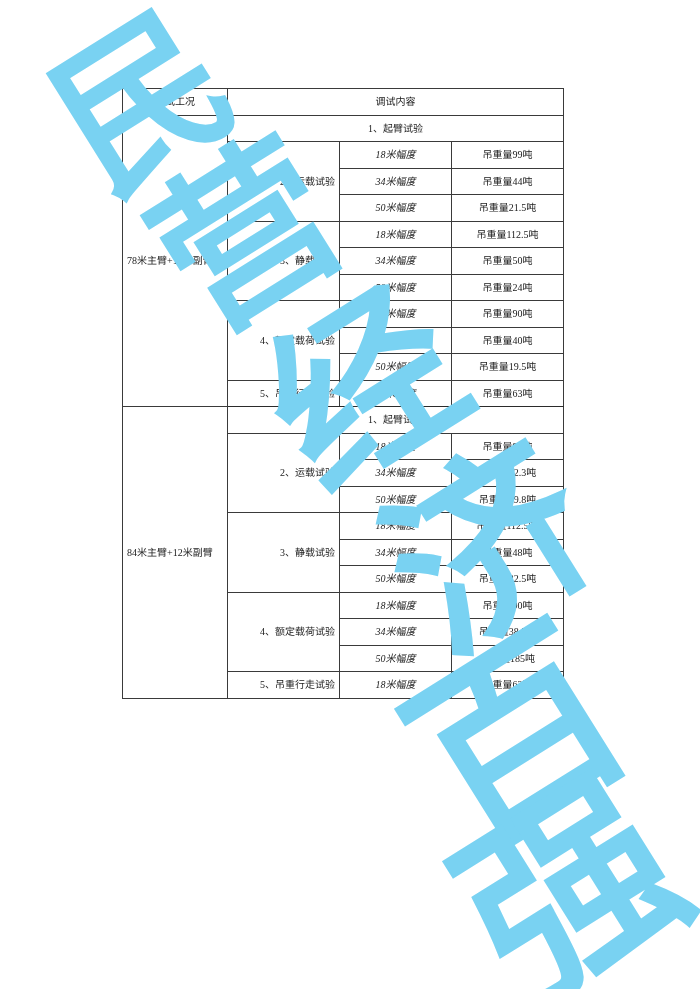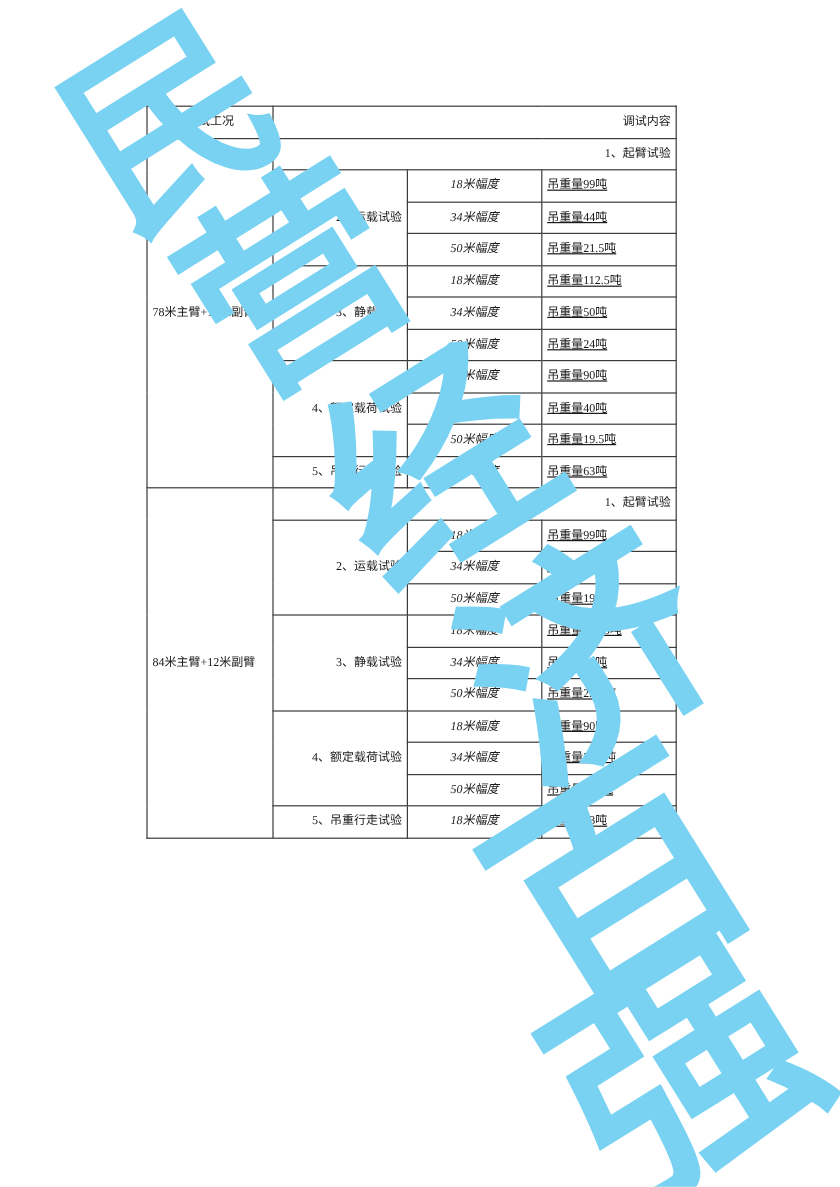--- a/index.html
+++ b/index.html
@@ -67,24 +67,24 @@
     color: #1a1a1a;
     padding: 0 4px;
     height: 25.5px;
     line-height: 1.15;
     background: transparent;
     font-family: "Liberation Serif", "DejaVu Serif", serif;
   }
   td.c-cond   { width: 96px;  text-align: left; vertical-align: middle; }
   td.c-test   { width: 120px; text-align: right; vertical-align: middle; }
   td.c-radius { width: 109px; text-align: center; vertical-align: middle; font-style: italic; }
-  td.c-load   { width: 117px; text-align: left;   vertical-align: middle; padding-left: 6px; text-decoration: underline; }
+  td.c-load   { width: 117px; text-align: center;   vertical-align: middle; padding-left: 6px; }
 
   td.head      { text-align: center; font-size: 11.5px; height: 25px; }
-  td.full-span { text-align: right; font-size: 12.5px; }
+  td.full-span { text-align: center; font-size: 12.5px; }
   td.cond-cell { font-size: 11.5px; line-height: 1.35; }
   td.walk-cell { text-align: right; }
 
   
   tr.block-end > td { border-bottom: 1.4px solid #2b2b2b; }
   table.spec { border: 1.4px solid #2b2b2b; }
 </style>
 </head>
 <body>
 

